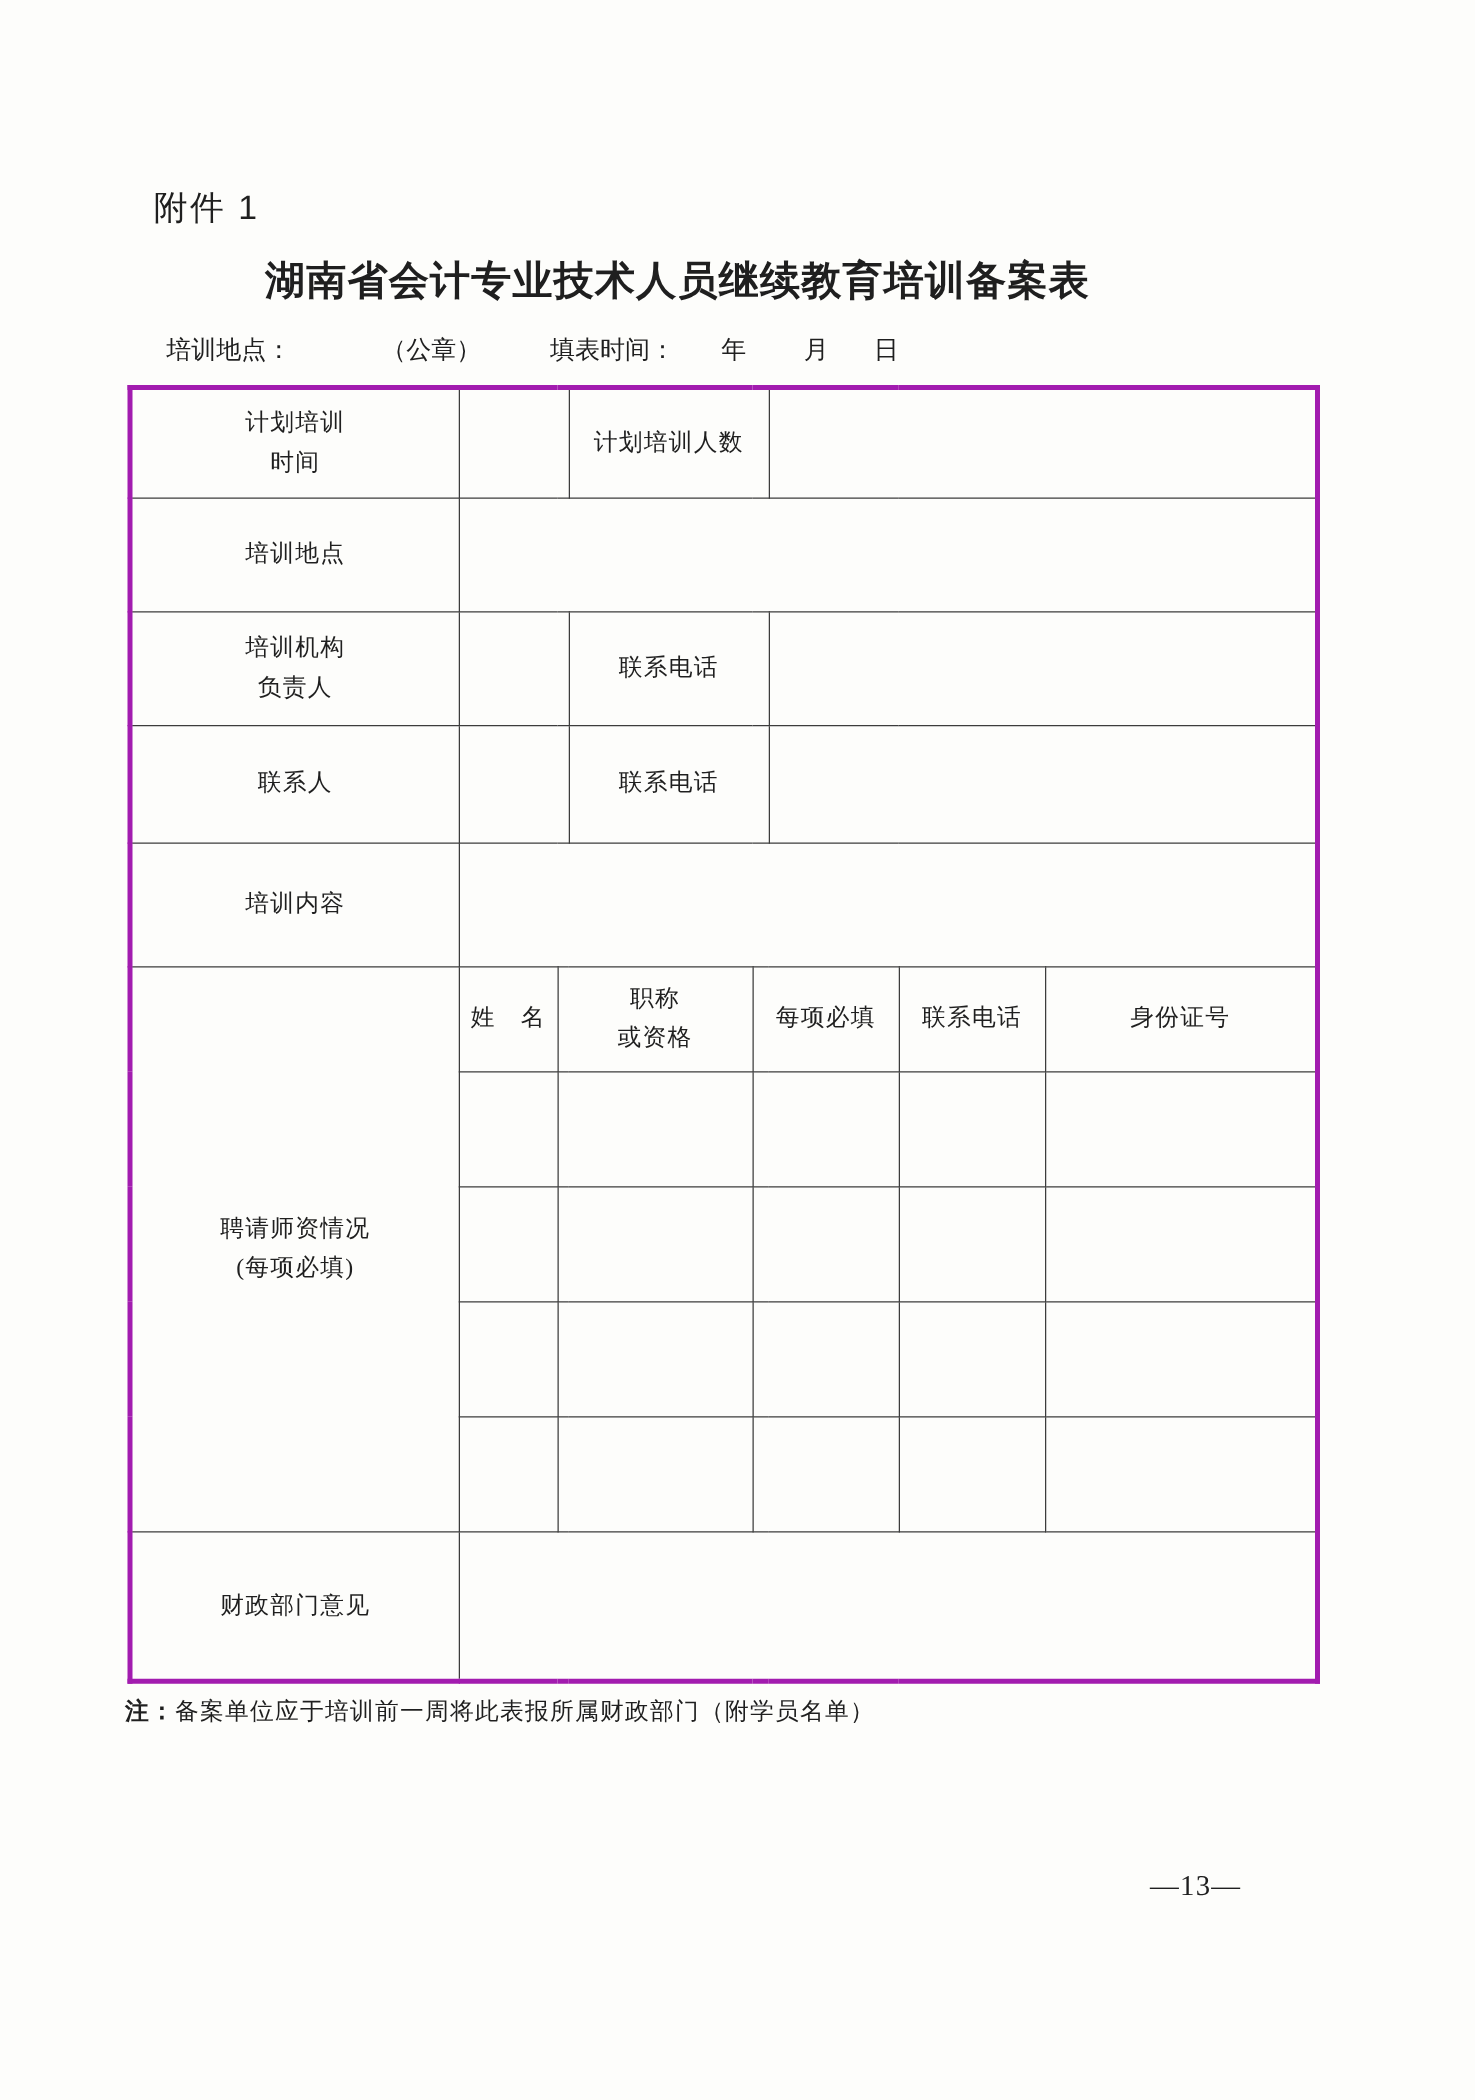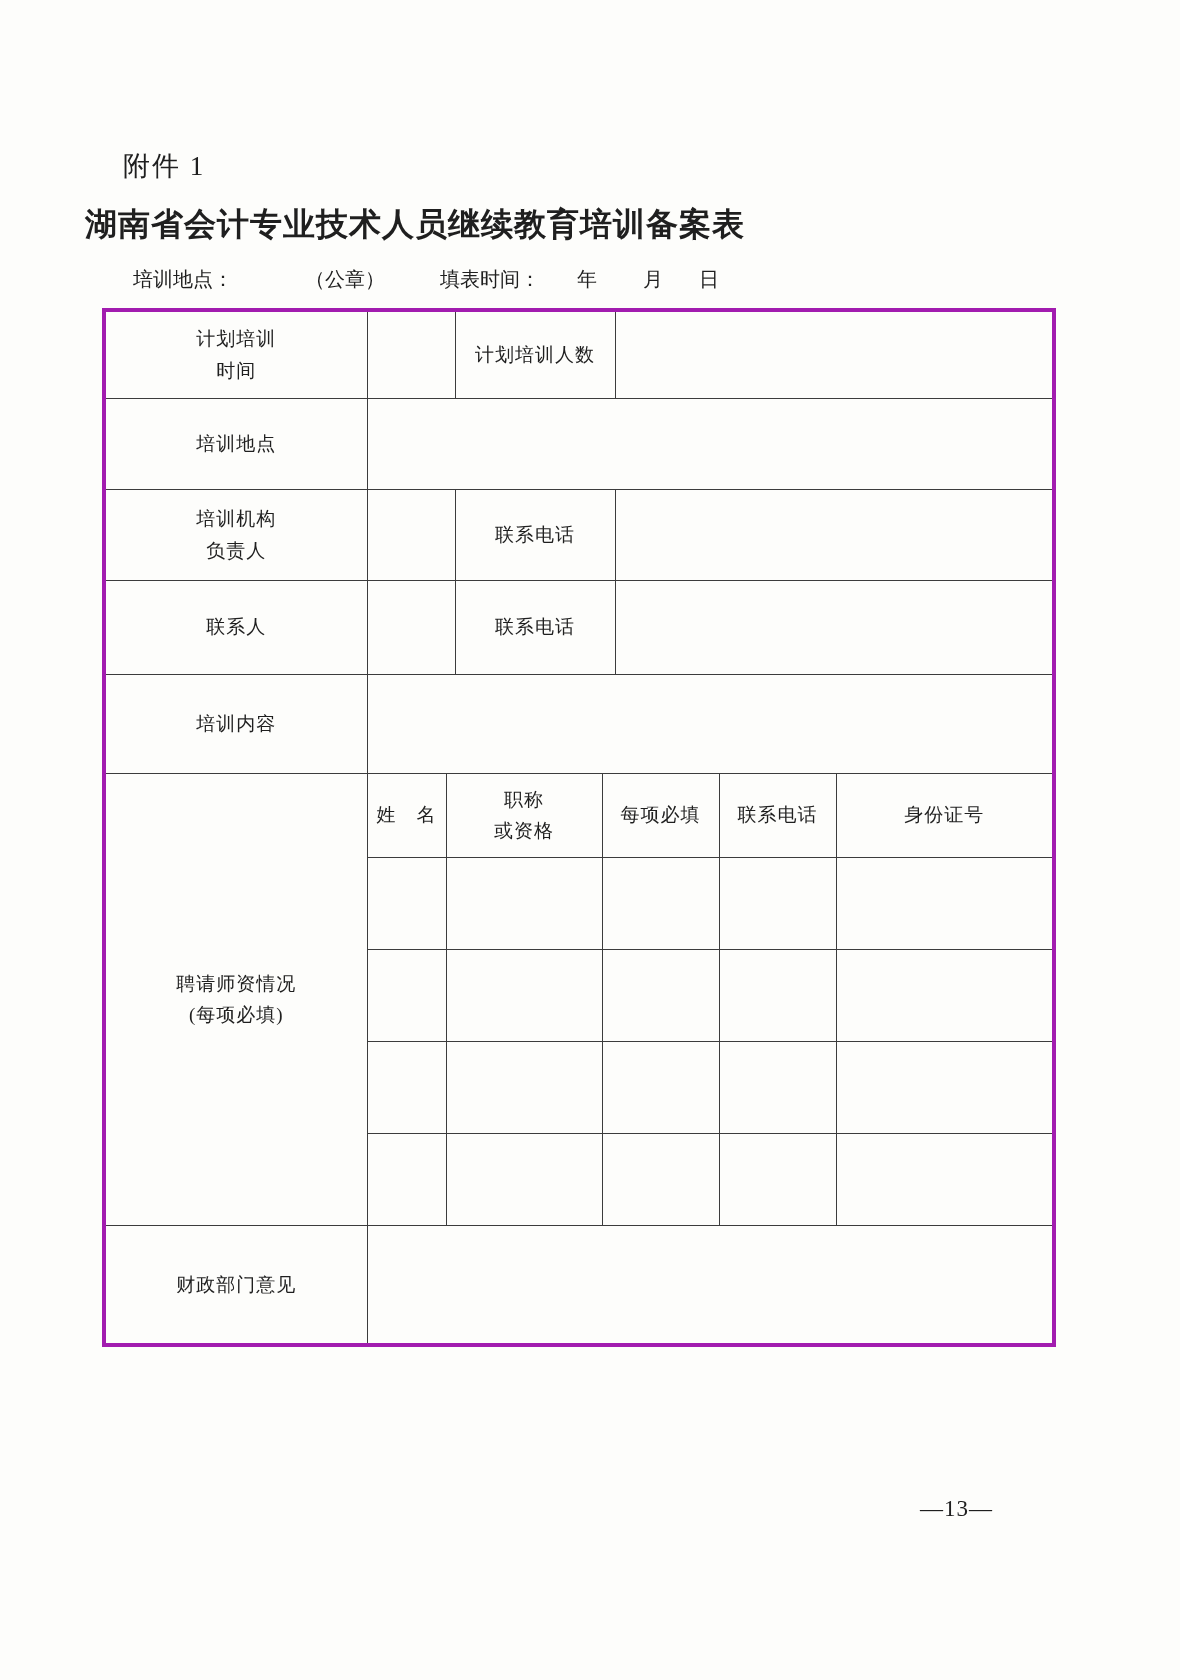--- a/index.html
+++ b/index.html
@@ -9,25 +9,26 @@
     width:1180px;height:1680px;
     background:#fdfdfb;
     margin:0 auto;
     overflow:hidden;
     color:#1f1f1f;
     font-family:"Liberation Serif", serif;
   }
   .attachment{
     position:absolute;left:123px;top:148px;
     font-size:27px;letter-spacing:2px;
-    font-family:Liberation Serif, serif;
+    font-family:Liberation Sans, sans-serif;
   }
   .doc-title{
     position:absolute;left:85px;top:203px;width:950px;
     box-sizing:border-box;padding-right:36px;
+    text-align:center;
     font-size:32px;font-weight:700;letter-spacing:1px;
     font-family:"Liberation Sans", sans-serif;
   }
   .header-line{
     position:absolute;left:85px;top:266px;width:950px;height:32px;
     font-size:20px;
   }
   .header-line span{position:absolute;top:0;white-space:nowrap;}
   .hl-applicant{left:48px;}
   .hl-seal{left:220px;}
@@ -169,16 +170,17 @@
       <td class="fill"></td>
     </tr>
 
     <tr style="height:120px">
       <td class="lbl">财政部门意见</td>
       <td class="fill" colspan="7"></td>
     </tr>
   </tbody>
     </table>
 
+  <div class="note"><b>注：</b><span>备案单位应于培训前一周将此表报所属财政部门（附学员名单）</span></div>
 
   <div class="page-number">—13—</div>
 
 </div>
 
 </body></html>

